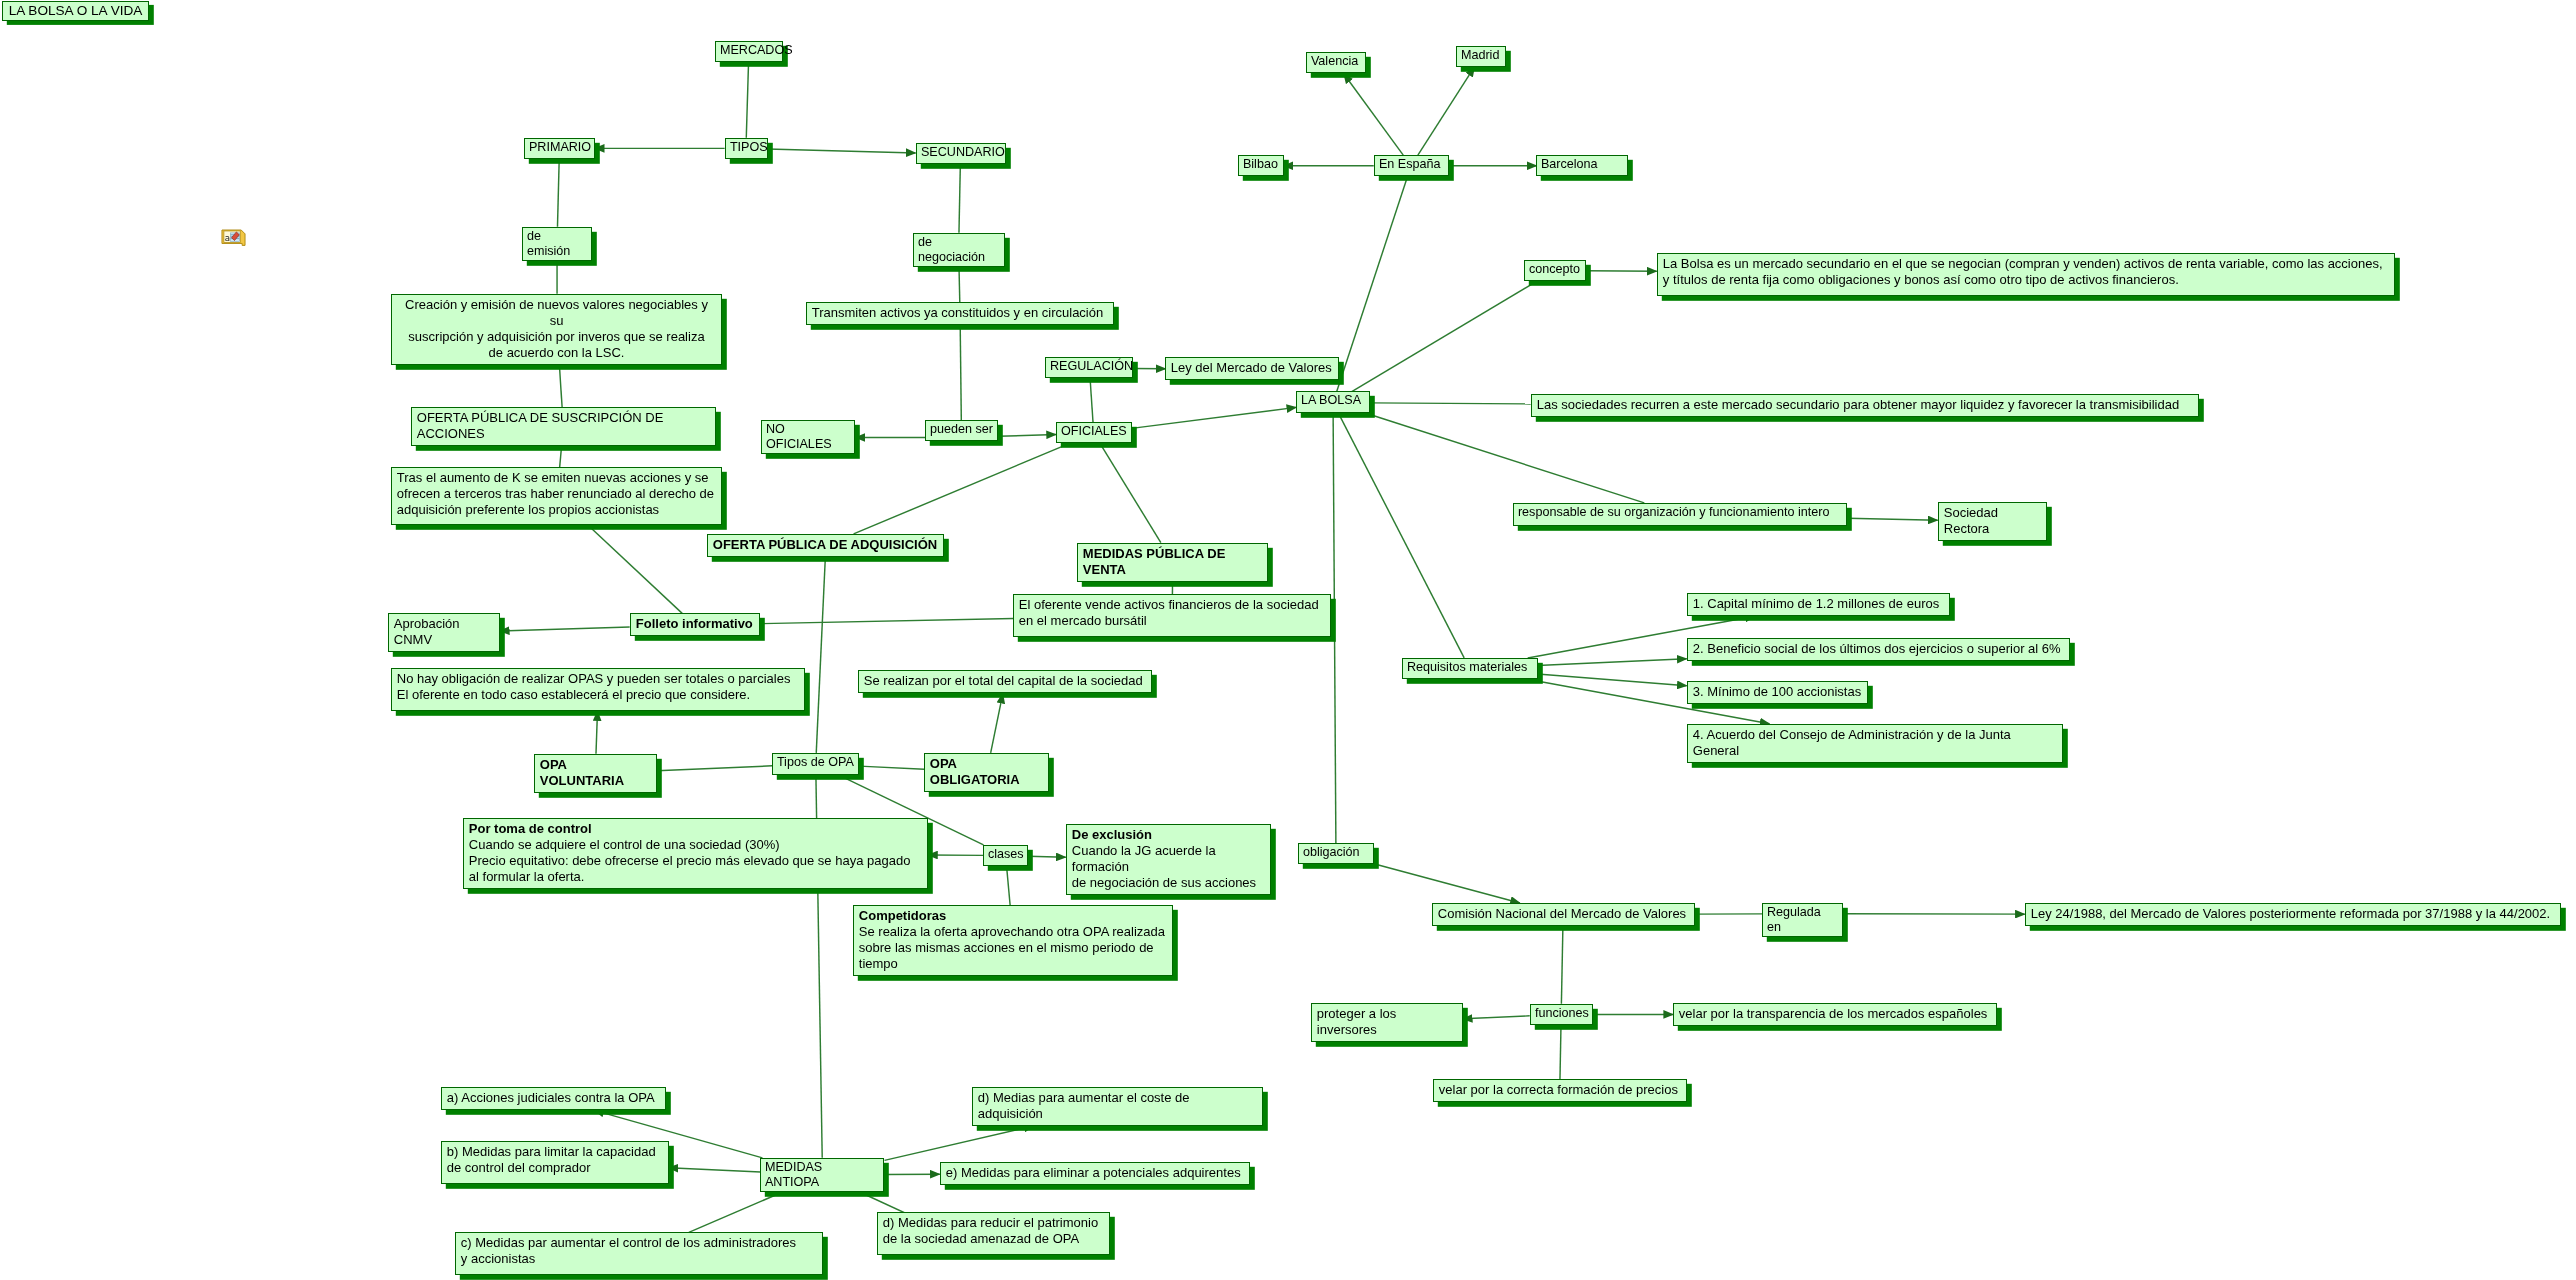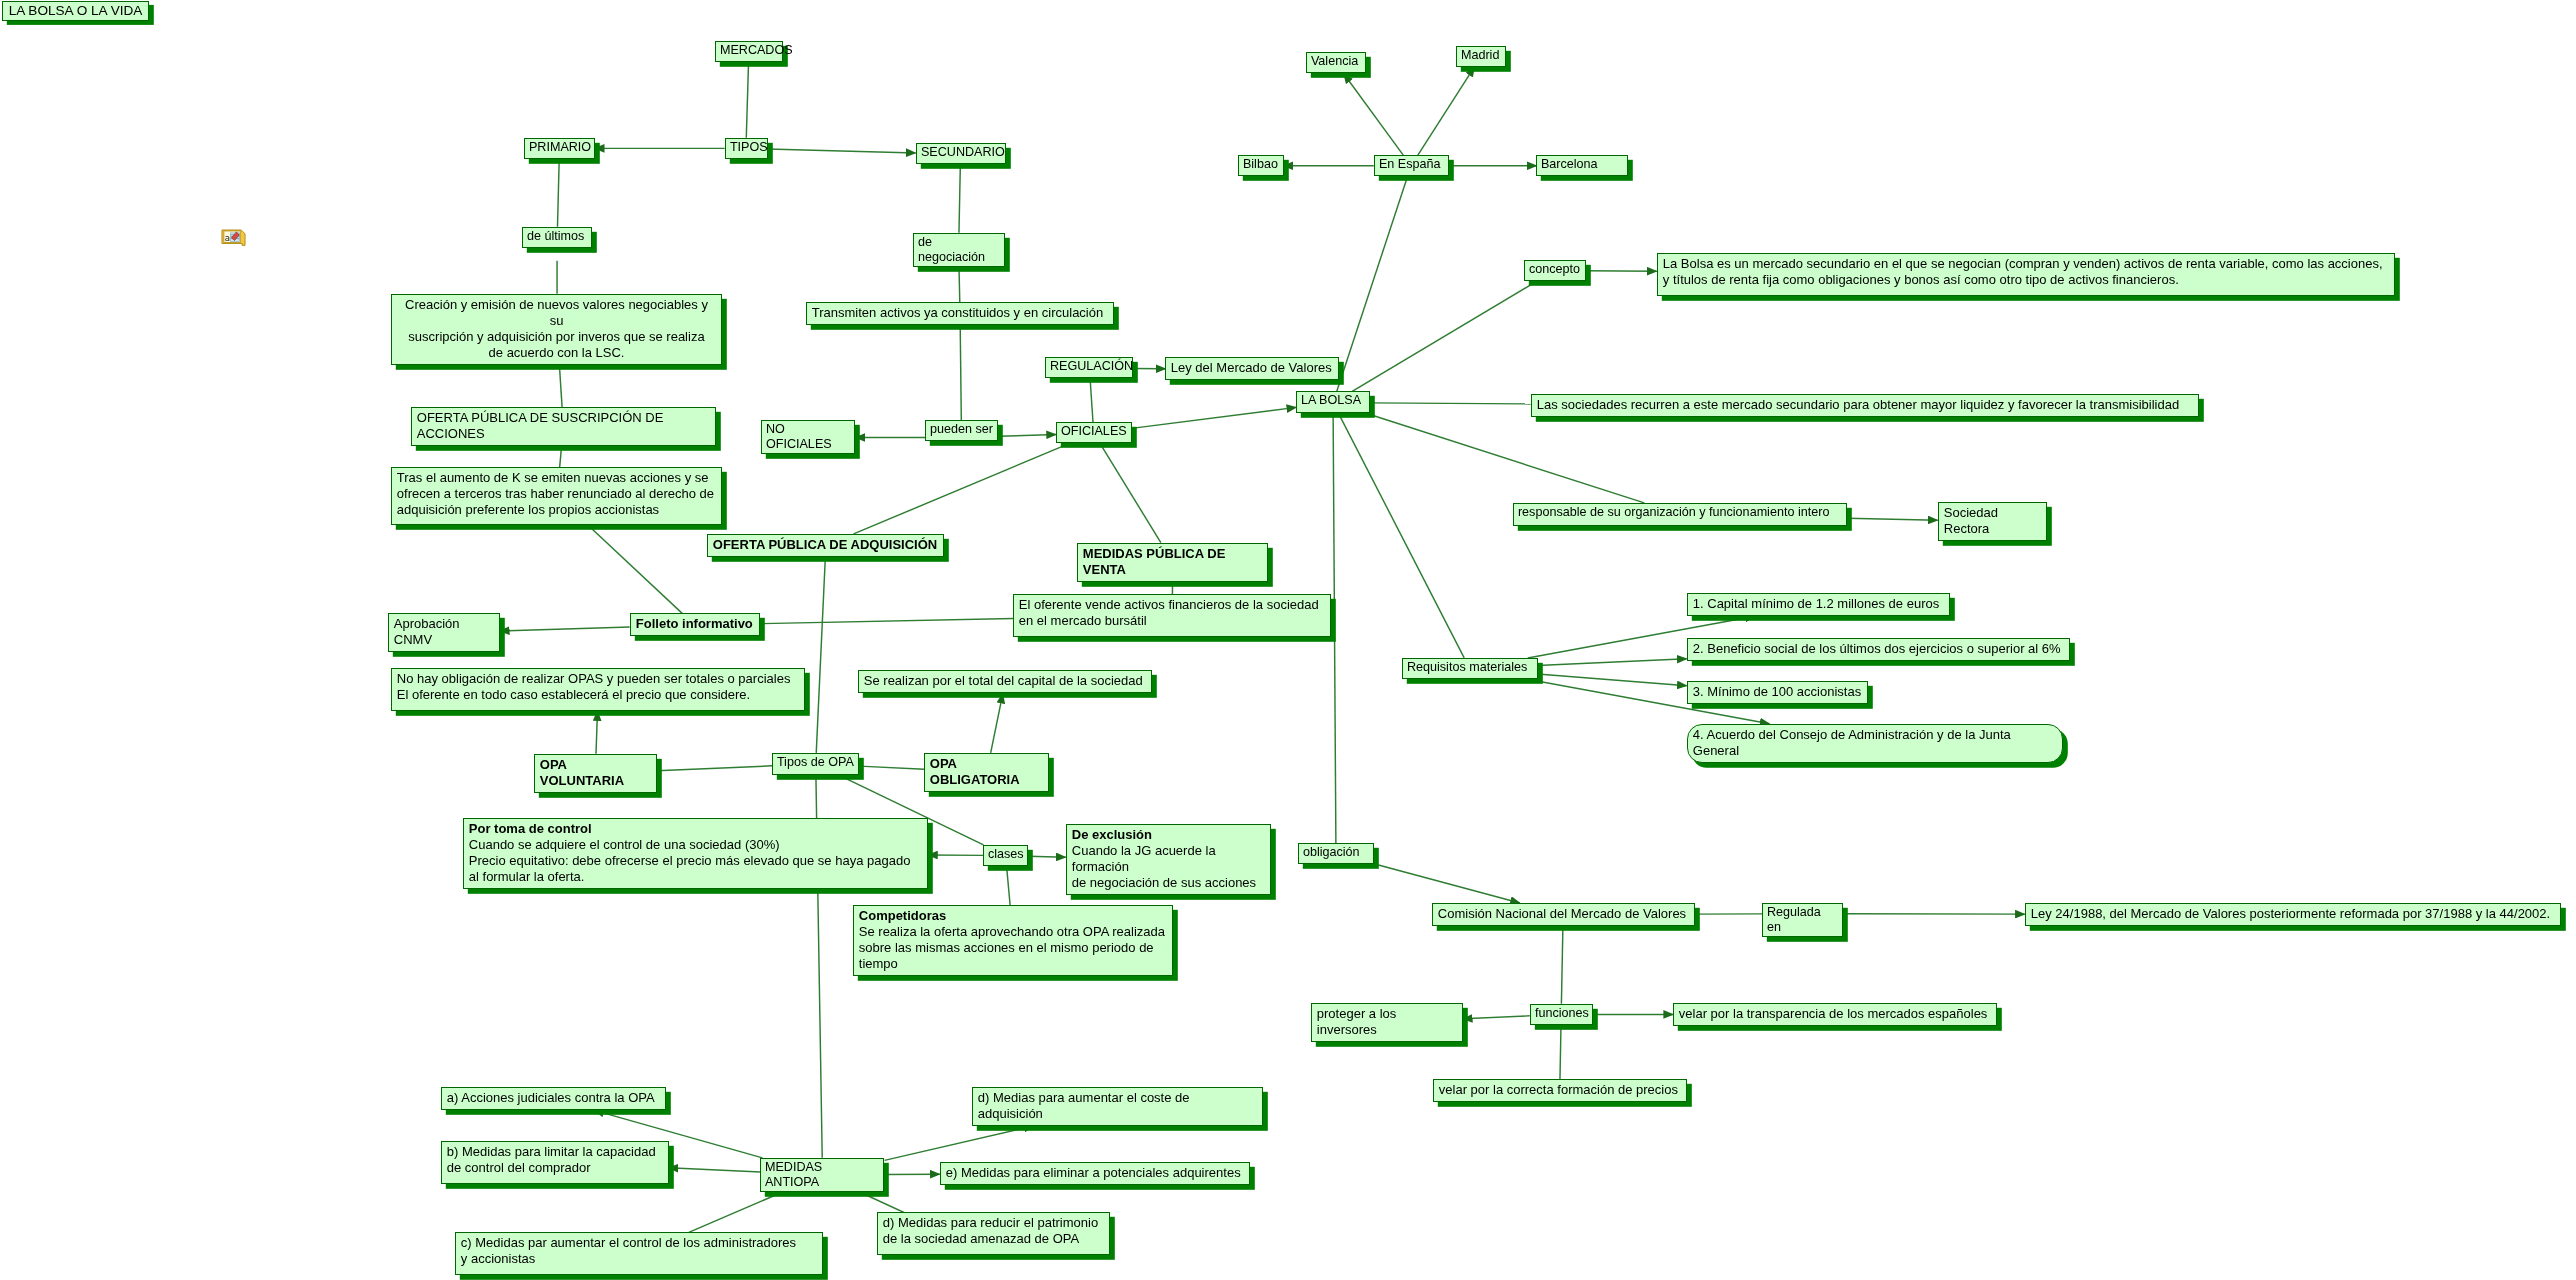--- a/index.html
+++ b/index.html
@@ -150,21 +150,21 @@
         <line x1="913" y1="1197.657894736842" x2="1066.758865248227" y2="1162" marker-end="url(#arw)"></line>
         <line x1="886.7914110429448" y1="1230" x2="977.4907975460122" y2="1272"></line>
         <line x1="913" y1="1212.158362989324" x2="970" y2="1211.8540925266905" marker-end="url(#arw)"></line>
       </g>
   </svg>
 
 <div class="node link" style="left: 715px; top: 41px; width: 68px; min-height: 21px;">MERCADOS</div>
     <div class="node link" style="left: 725px; top: 138px; width: 43px; min-height: 21px;">TIPOS</div>
     <div class="node link" style="left: 524px; top: 138px; width: 71px; min-height: 21px;">PRIMARIO</div>
     <div class="node link" style="left: 916px; top: 143px; width: 90px; min-height: 21px;">SECUNDARIO</div>
-    <div class="node link" style="left: 522px; top: 227px; width: 70px; min-height: 21px;">de últimos</div>
+    <div class="node link" style="left: 522px; top: 227px; width: 70px; min-height: 21px;">de emisión</div>
     <div class="node link" style="left: 913px; top: 233px; width: 92px; min-height: 21px;">de negociación</div>
     <div class="node center" style="left: 391px; top: 294px; width: 331px; min-height: 58px;">Creación y emisión de nuevos valores negociables y su
 suscripción y adquisición por inveros que se realiza
 de acuerdo con la LSC.</div>
     <div class="node " style="left: 806px; top: 302px; width: 308px; min-height: 23px;">Transmiten activos ya constituidos y en circulación</div>
     <div class="node " style="left: 411px; top: 407px; width: 305px; min-height: 22px;">OFERTA PÚBLICA DE SUSCRIPCIÓN DE ACCIONES</div>
     <div class="node " style="left: 391px; top: 467px; width: 331px; min-height: 58px;">Tras el aumento de K se emiten nuevas acciones y se
 ofrecen a terceros tras haber renunciado al derecho de
 adquisición preferente los propios accionistas</div>
     <div class="node link" style="left: 761px; top: 420px; width: 94px; min-height: 21px;">NO OFICIALES</div>
@@ -181,21 +181,21 @@
     <div class="node link" style="left: 1524px; top: 260px; width: 62px; min-height: 21px;">concepto</div>
     <div class="node " style="left: 1657px; top: 253px; width: 738px; min-height: 43px;">La Bolsa es un mercado secundario en el que se negocian (compran y venden) activos de renta variable, como las acciones,
 y títulos de renta fija como obligaciones y bonos así como otro tipo de activos financieros.</div>
     <div class="node " style="left: 1531px; top: 394px; width: 668px; min-height: 23px;">Las sociedades recurren a este mercado secundario para obtener mayor liquidez y favorecer la transmisibilidad</div>
     <div class="node link" style="left: 1513px; top: 503px; width: 334px; min-height: 23px;">responsable de su organización y funcionamiento intero</div>
     <div class="node " style="left: 1938px; top: 502px; width: 109px; min-height: 22px;">Sociedad Rectora</div>
     <div class="node link" style="left: 1402px; top: 658px; width: 136px; min-height: 21px;">Requisitos materiales</div>
     <div class="node " style="left: 1687px; top: 593px; width: 263px; min-height: 22px;">1. Capital mínimo de 1.2 millones de euros</div>
     <div class="node " style="left: 1687px; top: 638px; width: 383px; min-height: 22px;">2. Beneficio social de los últimos dos ejercicios o superior al 6%</div>
     <div class="node " style="left: 1687px; top: 681px; width: 181px; min-height: 22px;">3. Mínimo de 100 accionistas</div>
-    <div class="node " style="left: 1687px; top: 724px; width: 376px; min-height: 22px; border-radius: 15px;">4. Acuerdo del Consejo de Administración y de la Junta General</div>
+    <div class="node " style="left: 1687px; top: 724px; width: 376px; min-height: 22px;">4. Acuerdo del Consejo de Administración y de la Junta General</div>
     <div class="node bold" style="left: 707px; top: 534px; width: 237px; min-height: 22px;">OFERTA PÚBLICA DE ADQUISICIÓN</div>
     <div class="node bold" style="left: 1077px; top: 543px; width: 191px; min-height: 22px;">MEDIDAS PÚBLICA DE VENTA</div>
     <div class="node " style="left: 1013px; top: 594px; width: 318px; min-height: 43px;">El oferente vende activos financieros de la sociedad
 en el mercado bursátil</div>
     <div class="node bold" style="left: 630px; top: 613px; width: 130px; min-height: 22px;">Folleto informativo</div>
     <div class="node " style="left: 388px; top: 613px; width: 112px; min-height: 22px;">Aprobación CNMV</div>
     <div class="node " style="left: 391px; top: 668px; width: 414px; min-height: 43px;">No hay obligación de realizar OPAS y pueden ser totales o parciales
 El oferente en todo caso establecerá el precio que considere.</div>
     <div class="node " style="left: 858px; top: 670px; width: 294px; min-height: 23px;">Se realizan por el total del capital de la sociedad</div>
     <div class="node bold" style="left: 534px; top: 754px; width: 123px; min-height: 22px;">OPA VOLUNTARIA</div>

